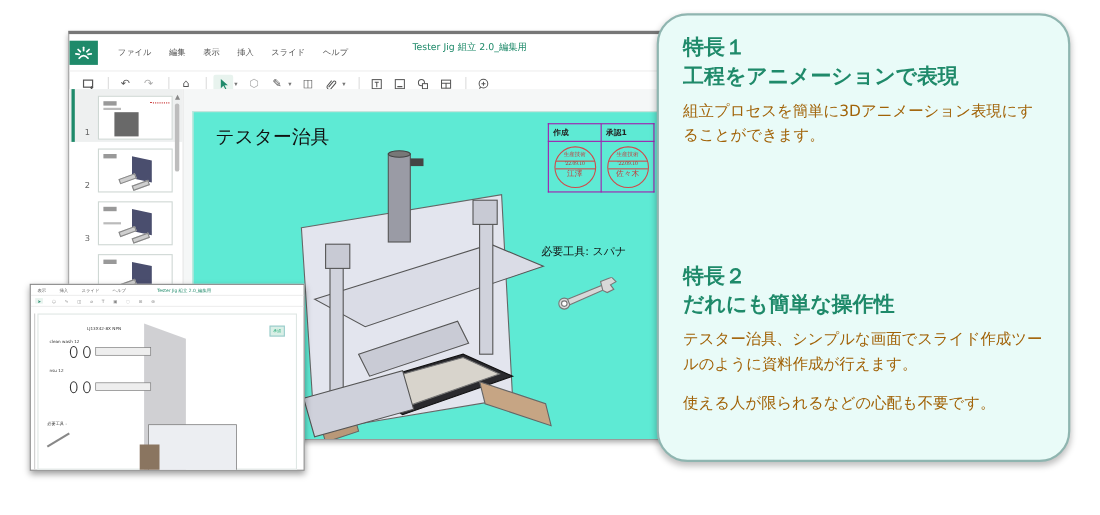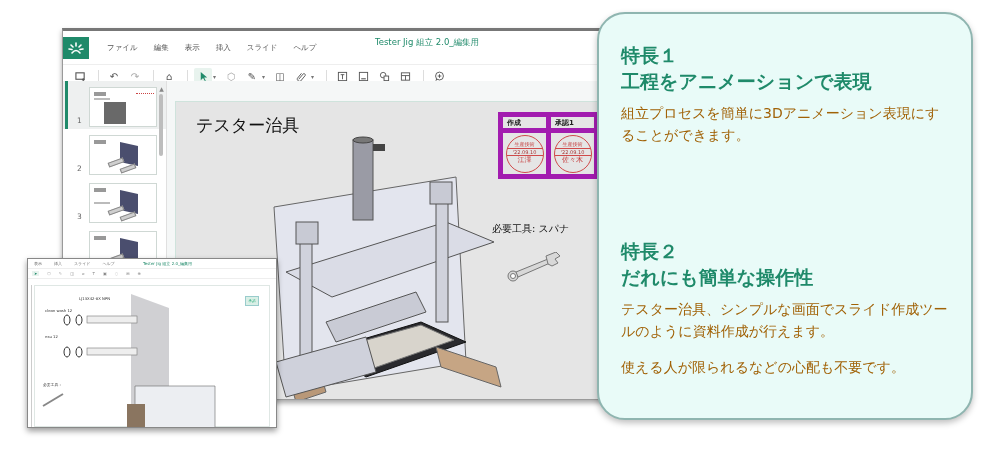--- a/index.html
+++ b/index.html
@@ -37,28 +37,28 @@
     .thumb-card { width: 68px; height: 40px; border: 1px solid #cfd8d4; background: #fff; margin-left: 2px; margin-bottom: 2px; position: relative; overflow: hidden; }
     .thumb-card .mini-plate { position: absolute; left: 30px; top: 8px; width: 18px; height: 20px; background: #4a4e6e; transform: skewY(12deg); }
     .thumb-card .mini-leg { position: absolute; width: 16px; height: 5px; background: #cfcfcf; border: 1px solid #888; transform: rotate(-20deg); }
     .thumb-card .mini-txt { position: absolute; left: 4px; top: 4px; width: 12px; height: 4px; background: #999; }
     .thumb-card .mini-txt2 { position: absolute; left: 4px; top: 10px; width: 16px; height: 2px; background: #bbb; }
     .thumb-scroll { position: absolute; right: 2px; top: 4px; width: 5px; height: 100%; }
     .thumb-scroll .arrow { font-size: 6px; color: #888; text-align: center; }
     .thumb-scroll .bar { width: 4px; height: 62px; background: #bdbdbd; border-radius: 2px; margin-top: 2px; }
 
     .canvas-area { flex: 1; background: #f5f7f7; position: relative; }
-    .slide { position: absolute; left: 8px; top: 20px; width: 450px; height: 300px; background: #e5e5e5; border: 1px solid #cfe3dc; overflow: hidden; }
+    .slide { position: absolute; left: 8px; top: 20px; width: 450px; height: 300px; background: #5eead4; border: 1px solid #cfe3dc; overflow: hidden; }
     .slide-title { position: absolute; left: 20px; top: 12px; font-size: 17px; line-height: 22px; color: #111; font-family: "DejaVu Sans", sans-serif; }
 
     .stamp-table { position: absolute; left: 322px; top: 10px; border-collapse: collapse; font-size: 7px; }
-    .stamp-table td, .stamp-table th { border: 5px solid #a21caf; width: 48px; }
+    .stamp-table td, .stamp-table th { border: 1px solid #a21caf; width: 48px; }
     .stamp-table th { height: 16px; text-align: left; padding-left: 4px; font-weight: bold; color: #222; }
     .stamp-table td { height: 46px; text-align: center; vertical-align: middle; }
-    .stamp { width: 38px; height: 38px; border: 1px solid #d04a4a; border-radius: 50%; margin: 0 auto; display: flex; flex-direction: column; justify-content: center; align-items: center; color: #c43a3a; font-size: 5px; line-height: 1.3; position: relative; }
+    .stamp { width: 38px; height: 38px; border: 1px solid #d04a4a; border-radius: 50%; margin: 0 auto; display: flex; flex-direction: column; justify-content: center; align-items: center; color: #c43a3a; font-size: 5px; line-height: 1.3; position: relative; font-family: Liberation Serif, serif; }
     .stamp .s-dept { border-bottom: 1px solid #d04a4a; width: 100%; text-align: center; }
     .stamp .s-date { color: #a33; }
     .stamp .s-name { border-top: 1px solid #d04a4a; width: 100%; text-align: center; font-size: 7px; }
 
     .tools-label { position: absolute; left: 316px; top: 120px; font-size: 10px; color: #111; white-space: nowrap; }
     .wrench { position: absolute; left: 330px; top: 150px; width: 56px; height: 30px; }
 
     
     .jig { position: absolute; left: 80px; top: 30px; width: 250px; height: 270px; }
 
@@ -343,21 +343,21 @@
       <ellipse cx="32" cy="66" rx="3" ry="5" fill="#fff" stroke="#333"></ellipse>
       <ellipse cx="44" cy="66" rx="3" ry="5" fill="#fff" stroke="#333"></ellipse>
       <polygon points="100,100 180,100 180,144 100,144" fill="#eceef2" stroke="#666" stroke-width=".6"></polygon>
       <polygon points="92,118 110,118 110,144 92,144" fill="#8a7560"></polygon>
       <line x1="8" y1="120" x2="28" y2="108" stroke="#888" stroke-width="2"></line>
     </svg>
   </div>
 </div>
 
 <div class="feature-panel">
-  <div class="feature" style="top:28px;">
+  <div class="feature" style="top:16px;">
     <h2>
       <div>特長１</div>
       <div>工程をアニメーションで表現</div>
     </h2>
     <p>組立プロセスを簡単に3Dアニメーション表現にすることができます。</p>
   </div>
   <div class="feature" style="top:224px;">
     <h2>
       <div>特長２</div>
       <div>だれにも簡単な操作性</div>

